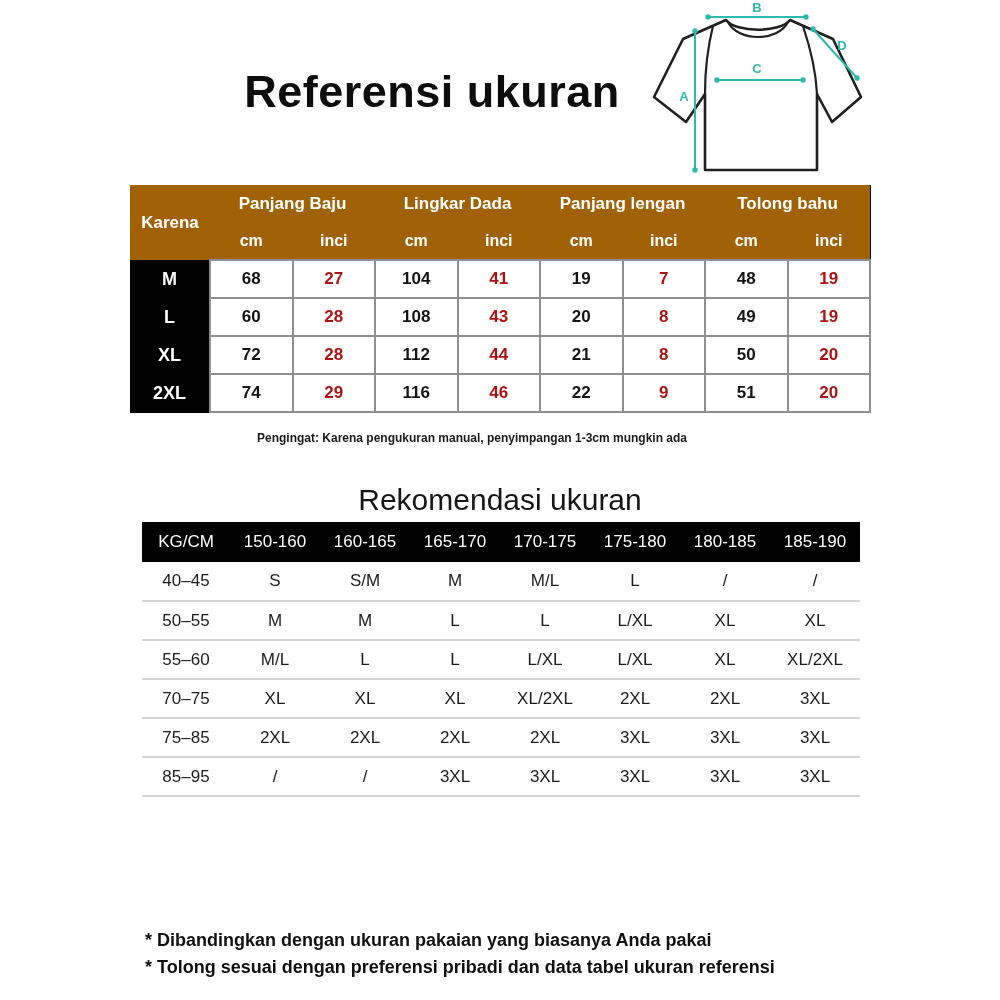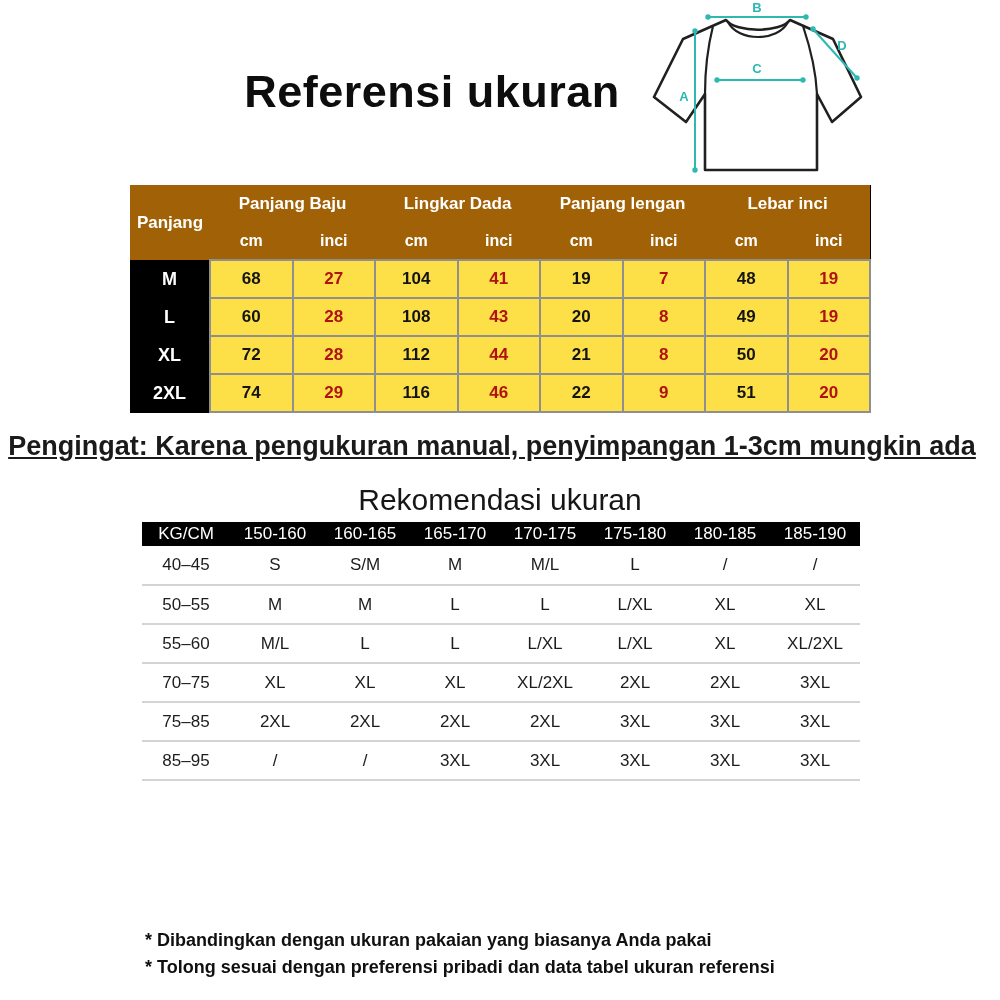--- a/index.html
+++ b/index.html
@@ -37,39 +37,39 @@
   .size-table thead th{
     background:#a16207; color:#ffffff; font-size:17px; border:0;
   }
   .size-table .group-row th{ height:37px; }
   .size-table .sub-row th{ height:38px; font-size:16px; }
   .size-table .corner{ font-size:17px; }
   .size-table td.size-cell{
     background:#000000; color:#ffffff; font-size:18px; border:0; height:38px;
   }
   .size-table td.val{
-    background:#fde047; border:2px solid var(--cell-border); font-size:17px; height:38px;
+    background:#ffffff; border:2px solid var(--cell-border); font-size:17px; height:38px;
   }
   .size-table td.cm{ color:#141414; }
   .size-table td.inci{ color:var(--inci-red); }
 
   .reminder{
-    position:absolute; left:492px; top:431px; transform:translateX(-50%);
-    font-size:27px; font-weight:700; white-space:nowrap; color:#1a1a1a;text-decoration:underline;
+    position:absolute; left:472px; top:431px; transform:translateX(-50%);
+    font-size:12px; font-weight:700; white-space:nowrap; color:#1a1a1a;
   }
 
   .rec-title{
     position:absolute; left:500px; top:483px; transform:translateX(-50%);
     font-size:30px; font-weight:500; white-space:nowrap; color:#161616;
   }
 
   .rec-table{ position:absolute; left:142px; top:522px; width:718px; }
   .rec-table thead th{
     background:#000000; color:#ffffff; font-size:17px; font-weight:400;
-    height:24px; text-align:center; vertical-align:middle;
+    height:40px; text-align:center; vertical-align:middle;
   }
   .rec-table tbody td{
     height:39px; text-align:center; vertical-align:middle;
     font-size:17px; font-weight:400; color:#1c1c1c;
     border-bottom:2px solid var(--row-sep); background:#ffffff;
   }
 
   .footnotes{ position:absolute; left:145px; top:927px; }
   .footnotes p{ font-size:18px; font-weight:700; line-height:27px; color:#101010; white-space:nowrap; }
 </style>
@@ -110,25 +110,25 @@
     </g>
   </svg>
 
   <table class="size-table">
     <colgroup>
       <col style="width:80px">
       <col span="8" style="width:82.5px">
     </colgroup>
     <thead>
       <tr class="group-row">
-        <th rowspan="2" class="corner">Panjang</th>
+        <th rowspan="2" class="corner">Karena</th>
         <th colspan="2">Panjang Baju</th>
         <th colspan="2">Lingkar Dada</th>
         <th colspan="2">Panjang lengan</th>
-        <th colspan="2">Lebar inci</th>
+        <th colspan="2">Tolong bahu</th>
       </tr>
       <tr class="sub-row">
         <th>cm</th>
         <th>inci</th>
         <th>cm</th>
         <th>inci</th>
         <th>cm</th>
         <th>inci</th>
         <th>cm</th>
         <th>inci</th>

